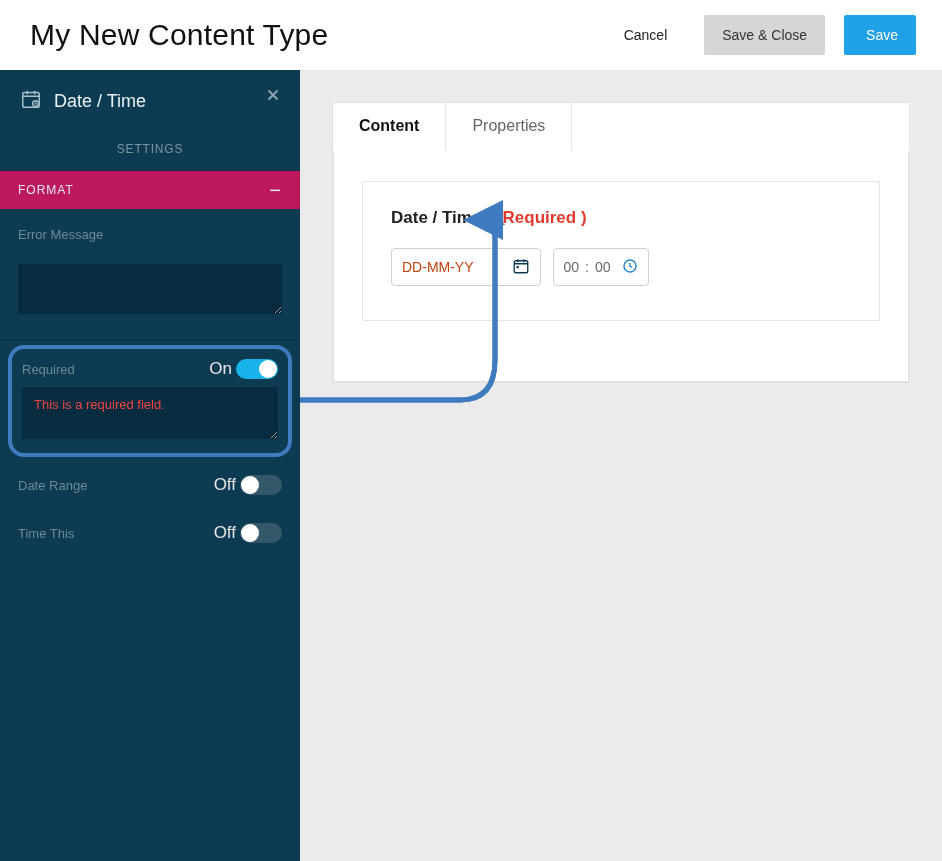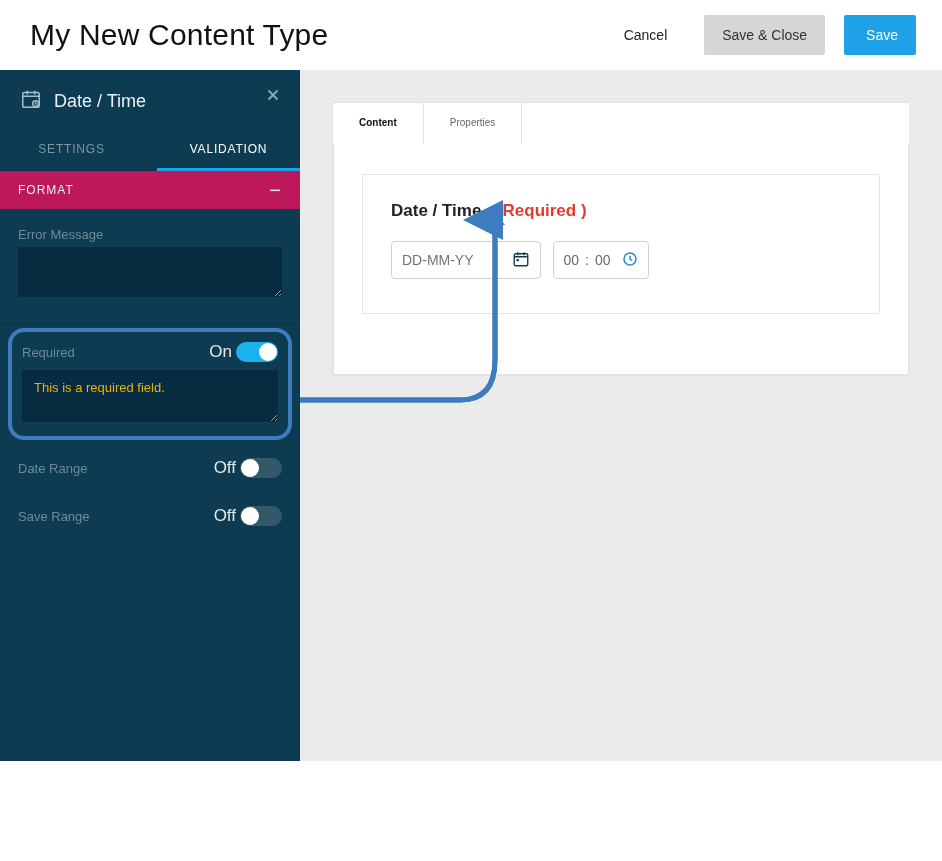--- a/index.html
+++ b/index.html
@@ -6,70 +6,70 @@
   html, body { width: 942px; height: 861px; background:#fff; overflow:hidden; }
 
   .topbar { height:70px; display:flex; align-items:center; justify-content:space-between; padding:0 26px 0 30px; background:#fff; }
   .topbar h1 { font-size:30px; font-weight:400; color:#111; letter-spacing:.2px;text-align:center; }
   .topbar .actions { display:flex; align-items:center; gap:19px; }
   .btn { border:none; cursor:pointer; font-size:14px; padding:12px 18px; border-radius:2px; }
   .btn-cancel { background:transparent; color:#222; }
   .btn-saveclose { background:#d6d6d6; color:#333; }
   .btn-save { background:#1ea1e6; color:#fff; padding-left:22px; }
 
-  .main { display:flex; height:691px; }
+  .main { display:flex; height:791px; }
 
   
   .sidebar { width:300px; background:#0d3c52; color:#c8d6da; display:flex; flex-direction:column; position:relative; }
   .sb-head { display:flex; align-items:center; gap:12px; padding:18px 20px 14px 20px; position:relative; }
   .sb-head .title { color:#e9f1f3; font-size:18px; font-weight:300; }
   .sb-head .close { position:absolute; right:18px; top:16px; cursor:pointer; color:#8fa8b1; }
   .sb-head .close svg { width:18px; height:18px; }
 
   .sb-tabs { display:flex; border-bottom:1px solid #07314a;gap:14px; }
   .sb-tab { flex:1; text-align:center; padding:14px 0 14px 0; font-size:12px; letter-spacing:.8px; color:#7b96a0; cursor:pointer; position:relative; }
   .sb-tab.active { color:#fff; }
   .sb-tab.active::after { content:""; position:absolute; left:0; right:0; bottom:-1px; height:3px; background:#1ea1e6; }
 
   .sb-section-toggle { display:flex; align-items:center; justify-content:space-between; background:#be185d; padding:12px 18px; color:#e0eaee; font-size:12px; letter-spacing:1px; cursor:pointer; }
   .sb-section-toggle .collapse { font-size:20px; line-height:10px; color:#e0eaee; }
 
   .field-block { padding:18px 18px 22px 18px; border-bottom:1px solid #0a3046; }
-  .sb-label { font-size:13px; color:#6d8996; margin-bottom:5px; display:block; }
-  .sb-textarea { width:100%; min-height:38px; background:#072c40; border:none; resize:vertical; color:#eab308; font-size:13px; padding:10px 12px; outline:none; }
+  .sb-label { font-size:13px; color:#6d8996; margin-bottom:22px; display:block; }
+  .sb-textarea { width:100%; min-height:38px; background:#072c40; border:none; resize:vertical; color:#ef4444; font-size:13px; padding:10px 12px; outline:none; }
   .sb-textarea::placeholder { color:#5d7d8a; }
 
   .row { display:flex; align-items:center; justify-content:space-between; }
   .row .state { color:#e5e5e5; font-size:17px; margin-right:4px; }
 
   .toggle { width:42px; height:20px; border-radius:20px; position:relative; background:#34586a; cursor:pointer; }
   .toggle .knob { position:absolute; top:1px; left:1px; width:18px; height:18px; border-radius:50%; background:#fff; transition:.2s; }
   .toggle.on { background:#19b2ea; }
   .toggle.on .knob { left:23px; }
 
   .toggle-row { padding:14px 18px; }
 
   .highlight-box { border:4px solid #3f7bbf; border-radius:16px; margin:4px 8px 4px 8px; padding:10px 10px 10px 10px; }
   .highlight-box .row { padding:0 0 8px 0; }
   .highlight-box textarea { min-height:52px; background:#072c40; }
 
   
   .canvas { flex:1; background:#ebebeb; padding:32px 32px; position:relative; }
   .tabsbar { display:flex; background:#fff; width:576px; }
-  .ctab { padding:14px 26px; font-size:10px; color:#666; cursor:pointer; border-right:1px solid #e2e2e2; }
+  .ctab { padding:14px 26px; font-size:16px; color:#666; cursor:pointer; border-right:1px solid #e2e2e2; }
   .ctab.active { color:#111; font-weight:600; border-bottom:2px solid #fff; }
   .tabsbar-wrap { border:1px solid #e2e2e2; width:576px; }
 
   .preview-card { width:576px; background:#fff; border:1px solid #e2e2e2; border-top:none; padding:30px 28px 60px 28px; }
   .field-card { border:1px solid #e5e5e5; padding:26px 28px 34px 28px; border-radius:2px; }
   .field-title { font-size:17px; color:#222; font-weight:700; }
   .field-title .req { color:#e13a2f; font-weight:700; margin-left:6px; }
 
   .field-inputs { margin-top:20px; display:flex; gap:12px; align-items:center; }
-  .inputish { border:1px solid #d0d0d0; border-radius:4px; height:38px; display:flex; align-items:center; padding:0 10px; background:#fff; color:#737373; font-size:14px; }
+  .inputish { border:1px solid #d0d0d0; border-radius:4px; height:38px; display:flex; align-items:center; padding:0 10px; background:#fff; color:#c2410c; font-size:14px; }
   .date-box { width:150px; justify-content:space-between; }
   .date-box .cal { color:#0d3c52; }
   .time-box { width:96px; gap:6px; color:#6a6a6a; justify-content:center; }
   .time-box .clock { color:#2a88c9; }
 
   
   .arrow-svg { position:absolute; left:0; top:0; pointer-events:none; }
 
 </style>
 </head>
@@ -99,21 +99,20 @@
       <span class="title">Date / Time</span>
       <span class="close">
         <svg viewBox="0 0 24 24" fill="none" stroke="currentColor" stroke-width="2.4">
             <path d="M6 6l12 12M18 6L6 18"></path>
           </svg>
       </span>
     </div>
 
     <div class="sb-tabs">
       <div class="sb-tab">SETTINGS</div>
-      <div class="sb-tab active">VALIDATION</div>
     </div>
 
     <div class="sb-section-toggle">
       <span>FORMAT</span>
       <span class="collapse">−</span>
     </div>
 
     <div class="field-block">
       <span class="sb-label">Error Message</span>
       <textarea class="sb-textarea" style=""></textarea>
@@ -136,21 +135,21 @@
       <span class="sb-label" style="margin-bottom:0">Date Range</span>
       <span style="display:flex;align-items:center;">
         <span class="state">Off</span>
         <span class="toggle">
             <span class="knob"></span>
           </span>
       </span>
     </div>
 
     <div class="toggle-row row">
-      <span class="sb-label" style="margin-bottom:0">Save Range</span>
+      <span class="sb-label" style="margin-bottom:0">Time This</span>
       <span style="display:flex;align-items:center;">
         <span class="state">Off</span>
         <span class="toggle">
             <span class="knob"></span>
           </span>
       </span>
     </div>
   </div>
 
   <div class="canvas">

